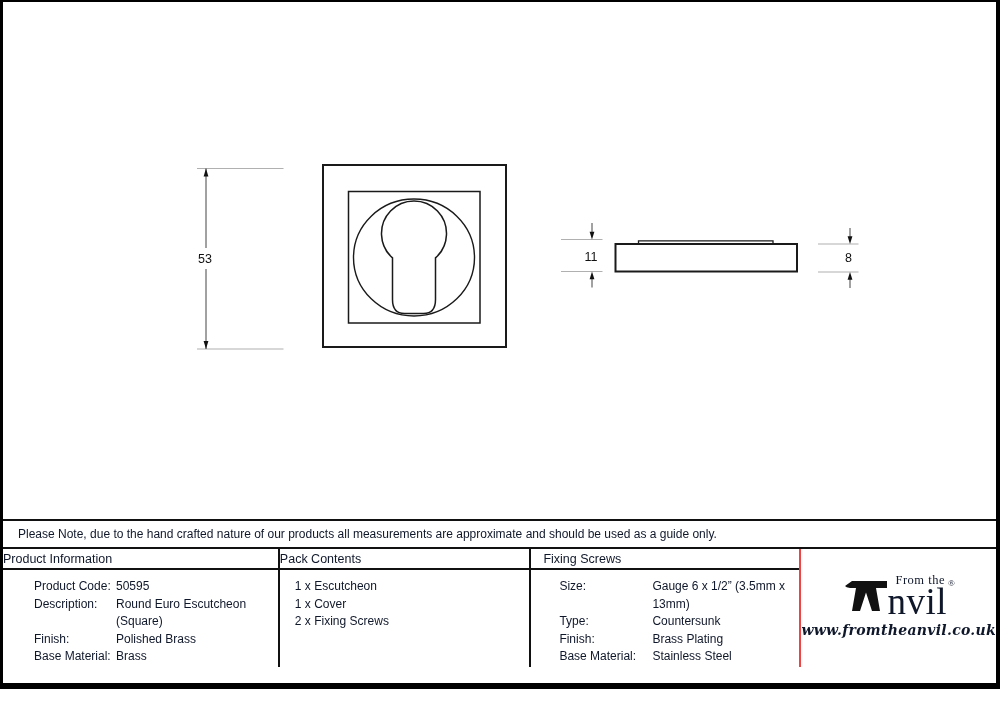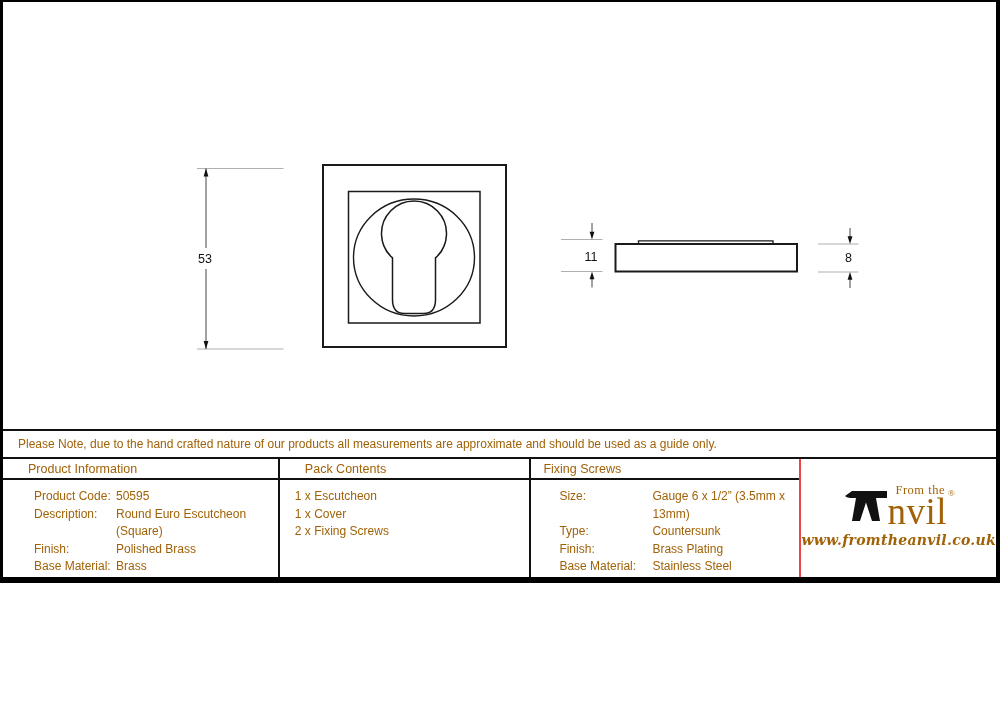--- a/index.html
+++ b/index.html
@@ -1,36 +1,36 @@
 <!DOCTYPE html>
 <html><head>
 <meta charset="utf-8">
 <style>
   html,body { margin:0; padding:0; background:#ffffff; }
   .page {
-    position:relative; width:1000px; height:583px; box-sizing:border-box;
-    background:#fff; color:#a16207;
+    position:relative; width:1000px; height:689px; box-sizing:border-box;
+    background:#fff; color:#0f172a;
     border-top:2px solid #000; border-left:3px solid #000;
     border-right:4px solid #000; border-bottom:6px solid #000;
     font-family:"Liberation Sans", sans-serif; overflow:hidden;
   }
   .drawing { position:absolute; top:0; left:0; width:993px; height:549px; }
 
-  .bottom { position:absolute; left:0; bottom:0; width:993px; height:148px;
+  .bottom { position:absolute; left:0; bottom:16px; width:993px; height:148px;
     border-top:2px solid #111; display:flex; flex-direction:column; box-sizing:border-box; }
   .note-row { height:28px; min-height:28px; border-bottom:2px solid #111; display:flex;
     align-items:center; padding-left:15px; font-size:12px; box-sizing:border-box; }
   .table-body { flex:1; display:flex; }
   .col { box-sizing:border-box; }
   .col-product { width:284px; border-right:2px solid #111; }
   .col-pack    { width:258px; border-right:2px solid #111; }
   .col-fix     { width:277px; border-right:2px solid #ef4444; }
   .col-logo    { flex:1; display:flex; justify-content:center; align-items:flex-start; }
   .col-header { height:21px; border-bottom:2px solid #111; display:flex; align-items:center;
-    padding-left:25px; font-size:12.5px; box-sizing:border-box; }
+    padding-left:0; font-size:12.5px; box-sizing:border-box; }
   .col-fix .col-header, .col-fix .col-rows { padding-left:12px; }
   .col-rows { padding:8px 0 0 15px; font-size:12px; line-height:17.6px; }
   .kv { display:flex;margin-left:16px; }
   .kv .k { width:82px; flex:0 0 auto; }
   .col-fix .kv .k { width:93px; }
 
   .logo { margin-top:24px; text-align:center; }
   .logo-main { display:flex; align-items:flex-end; justify-content:center; }
   .anvil-svg { width:44px; height:34px; margin:0 0 2px 0; }
   .logo-text { display:flex; flex-direction:column; align-items:flex-start; }

